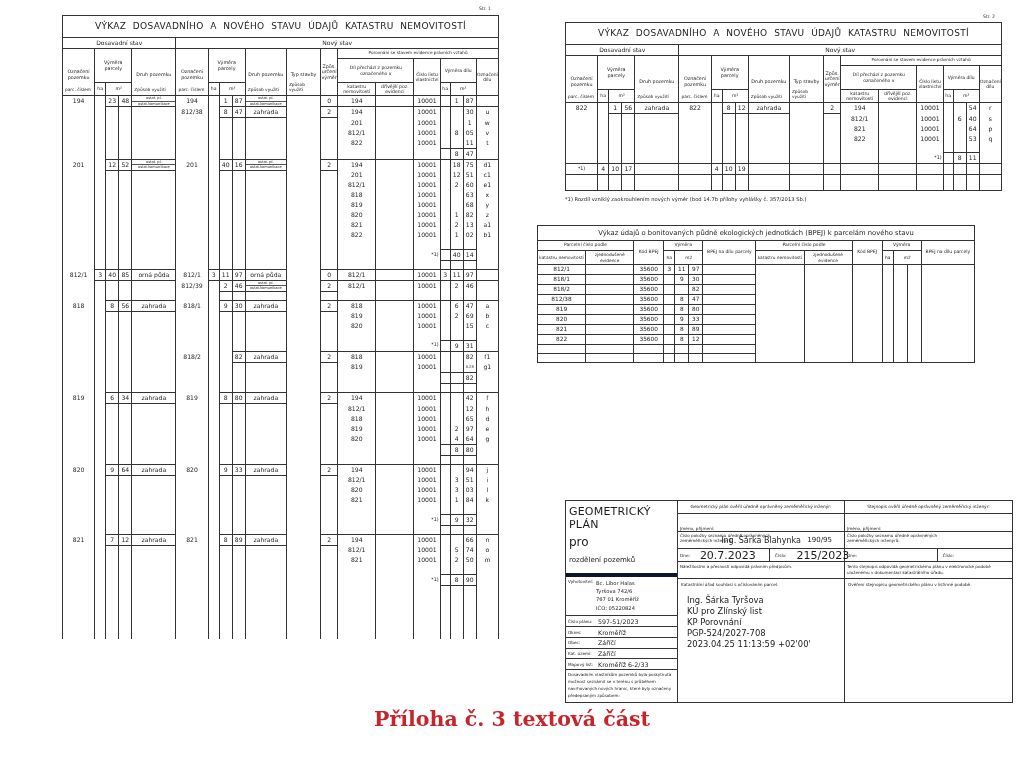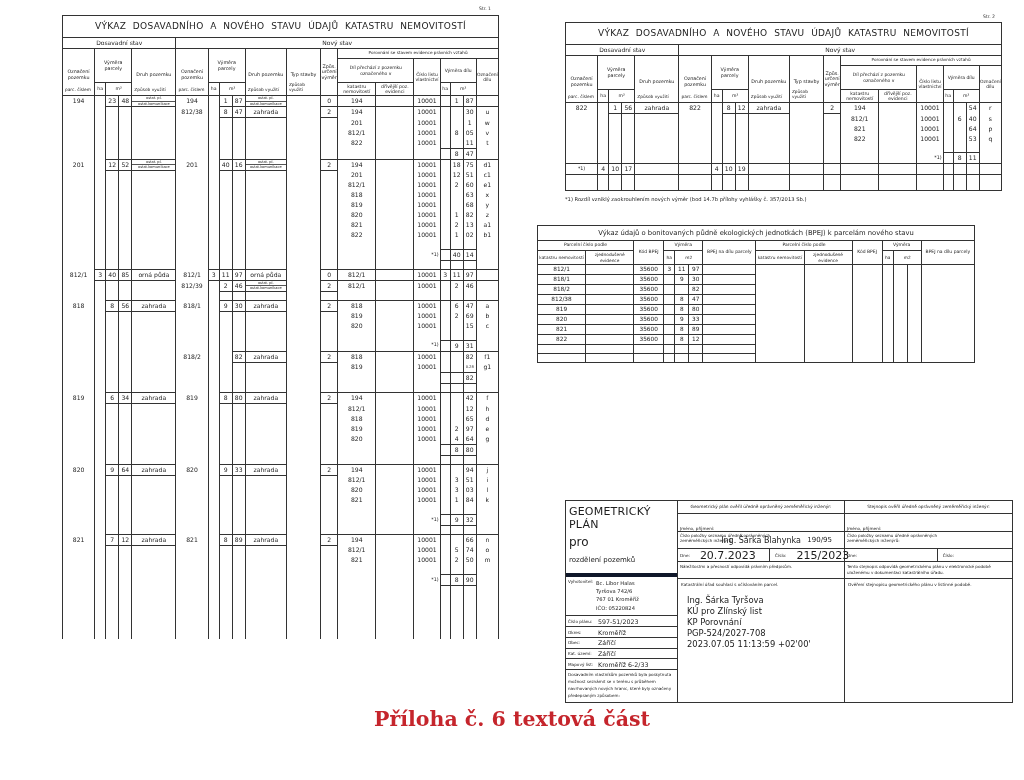--- a/index.html
+++ b/index.html
@@ -1775,21 +1775,21 @@
       </span>
     </div>
     <div class="gnal">Náležitostmi a přesností odpovídá právním předpisům.</div>
     <div class="gstamp">
       <div class="glabel">Katastrální úřad souhlasí s očíslováním parcel.</div>
       <div class="stamp">
         <div>Ing. Šárka Tyršova</div>
         <div>KÚ pro Zlínský list</div>
         <div>KP Porovnání</div>
         <div>PGP-524/2027-708</div>
-        <div>2023.07.05 11:13:59 +02'00'</div>
+        <div>2023.04.25 11:13:59 +02'00'</div>
       </div>
     </div>
   </div>
 
   <div class="gcol c3">
     <div class="ghdr">Stejnopis ověřil úředně oprávněný zeměměřický inženýr:</div>
     <div class="gjmeno">
       <span class="glabel">Jméno, příjmení:</span>
     </div>
     <div class="gcislo">
@@ -1802,14 +1802,14 @@
       </span>
     </div>
     <div class="gnal">Tento stejnopis odpovídá geometrickému plánu v elektronické podobě uloženému v dokumentaci katastrálního úřadu.</div>
     <div class="gstamp">
       <div class="glabel">Ověření stejnopisu geometrického plánu v listinné podobě.</div>
     </div>
   </div>
 </div>
 
 <div class="caption" style="color: rgb(197, 37, 44);">
-  <div>Příloha č. 6 textová část</div>
+  <div>Příloha č. 3 textová část</div>
 </div>
 
 </body></html>

